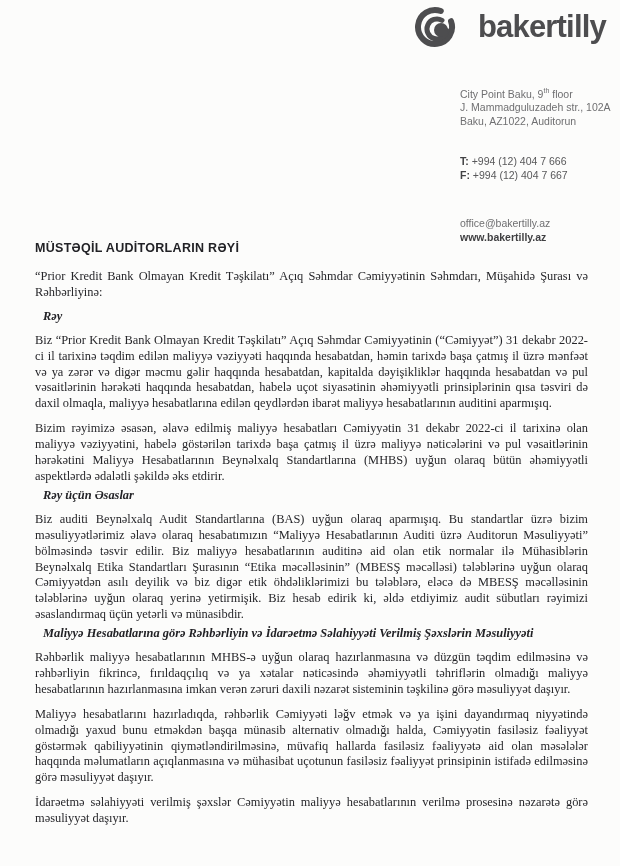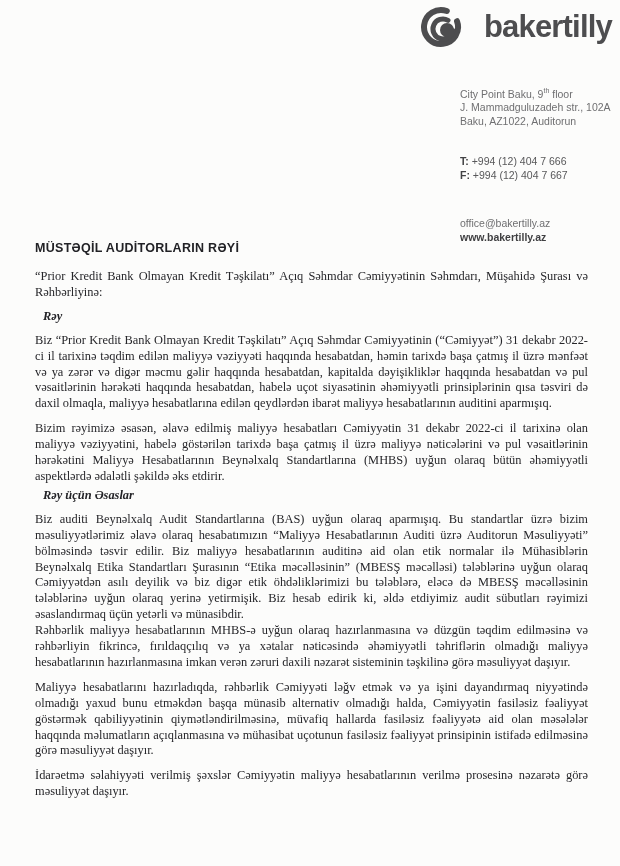--- a/index.html
+++ b/index.html
@@ -13,21 +13,21 @@
     background: #fcfcfb;
     overflow: hidden;
     font-family: "Liberation Serif", "DejaVu Serif", serif;
     color: #28282c;
   }
 
   
   .brand-row {
     position: absolute;
     top: 5px;
-    right: 8px;
+    right: 14px;
     display: flex;
     gap: 21px;
   }
   .logo-mark { width: 44px; height: 44px; display: block; }
   .wordmark {
     font-family: "Liberation Sans", "DejaVu Sans", sans-serif;
     font-weight: 700;
     font-size: 31px;
     letter-spacing: -0.8px;
     color: #4d4d4f;
@@ -123,19 +123,20 @@
       <p>Biz “Prior Kredit Bank Olmayan Kredit Təşkilatı” Açıq Səhmdar Cəmiyyətinin (“Cəmiyyət”) 31 dekabr 2022-ci il tarixinə təqdim edilən maliyyə vəziyyəti haqqında hesabatdan, həmin tarixdə başa çatmış il üzrə mənfəət və ya zərər və digər məcmu gəlir haqqında hesabatdan, kapitalda dəyişikliklər haqqında hesabatdan və pul vəsaitlərinin hərəkəti haqqında hesabatdan, habelə uçot siyasətinin əhəmiyyətli prinsiplərinin qısa təsviri də daxil olmaqla, maliyyə hesabatlarına edilən qeydlərdən ibarət maliyyə hesabatlarının auditini aparmışıq.</p>
       <p>Bizim rəyimizə əsasən, əlavə edilmiş maliyyə hesabatları Cəmiyyətin 31 dekabr 2022-ci il tarixinə olan maliyyə vəziyyətini, habelə göstərilən tarixdə başa çatmış il üzrə maliyyə nəticələrini və pul vəsaitlərinin hərəkətini Maliyyə Hesabatlarının Beynəlxalq Standartlarına (MHBS) uyğun olaraq bütün əhəmiyyətli aspektlərdə ədalətli şəkildə əks etdirir.</p>
     </section>
 
     <section>
       <h2 class="section-heading">Rəy üçün Əsaslar</h2>
       <p>Biz auditi Beynəlxalq Audit Standartlarına (BAS) uyğun olaraq aparmışıq. Bu standartlar üzrə bizim məsuliyyətlərimiz əlavə olaraq hesabatımızın “Maliyyə Hesabatlarının Auditi üzrə Auditorun Məsuliyyəti” bölməsində təsvir edilir. Biz maliyyə hesabatlarının auditinə aid olan etik normalar ilə Mühasiblərin Beynəlxalq Etika Standartları Şurasının “Etika məcəlləsinin” (MBESŞ məcəlləsi) tələblərinə uyğun olaraq Cəmiyyətdən asılı deyilik və biz digər etik öhdəliklərimizi bu tələblərə, eləcə də MBESŞ məcəlləsinin tələblərinə uyğun olaraq yerinə yetirmişik. Biz hesab edirik ki, əldə etdiyimiz audit sübutları rəyimizi əsaslandırmaq üçün yetərli və münasibdir.</p>
     </section>
 
     <section>
+      <h2 class="section-heading">Maliyyə Hesabatlarına görə Rəhbərliyin və İdarəetmə Səlahiyyəti Verilmiş Şəxslərin Məsuliyyəti</h2>
       <p>Rəhbərlik maliyyə hesabatlarının MHBS-ə uyğun olaraq hazırlanmasına və düzgün təqdim edilməsinə və rəhbərliyin fikrincə, fırıldaqçılıq və ya xətalar nəticəsində əhəmiyyətli təhriflərin olmadığı maliyyə hesabatlarının hazırlanmasına imkan verən zəruri daxili nəzarət sisteminin təşkilinə görə məsuliyyət daşıyır.</p>
       <p>Maliyyə hesabatlarını hazırladıqda, rəhbərlik Cəmiyyəti ləğv etmək və ya işini dayandırmaq niyyətində olmadığı yaxud bunu etməkdən başqa münasib alternativ olmadığı halda, Cəmiyyətin fasiləsiz fəaliyyət göstərmək qabiliyyətinin qiymətləndirilməsinə, müvafiq hallarda fasiləsiz fəaliyyətə aid olan məsələlər haqqında məlumatların açıqlanmasına və mühasibat uçotunun fasiləsiz fəaliyyət prinsipinin istifadə edilməsinə görə məsuliyyət daşıyır.</p>
       <p>İdarəetmə səlahiyyəti verilmiş şəxslər Cəmiyyətin maliyyə hesabatlarının verilmə prosesinə nəzarətə görə məsuliyyət daşıyır.</p>
     </section>
   </main>
 
 </div>
 
 </body></html>

